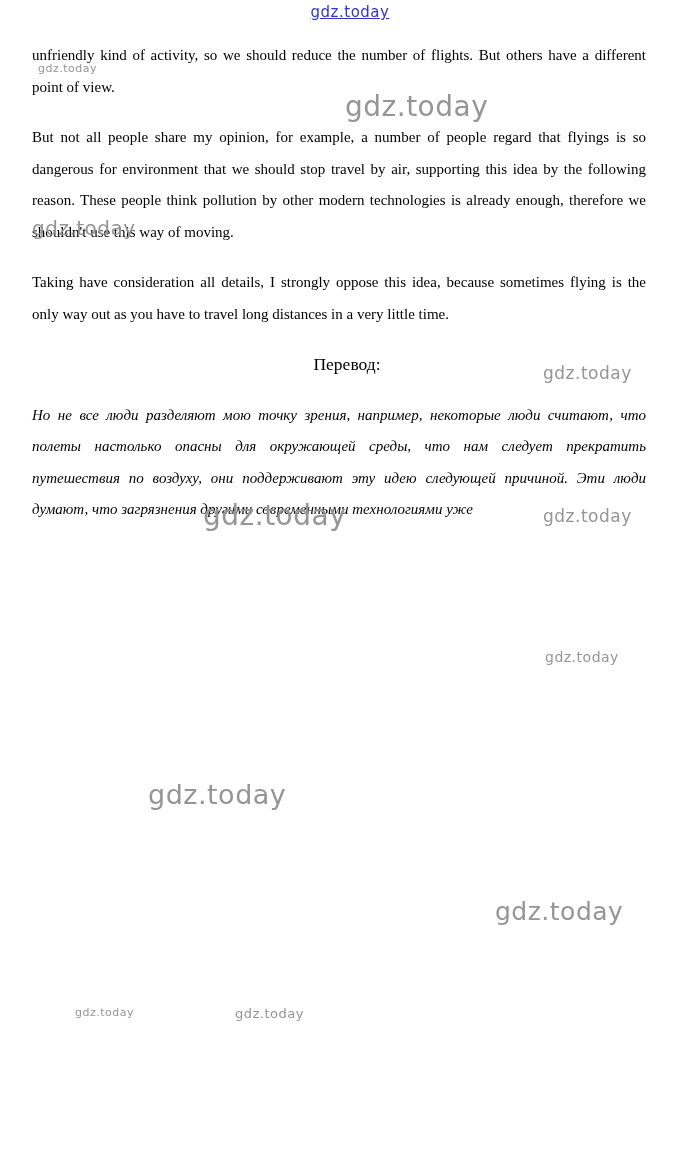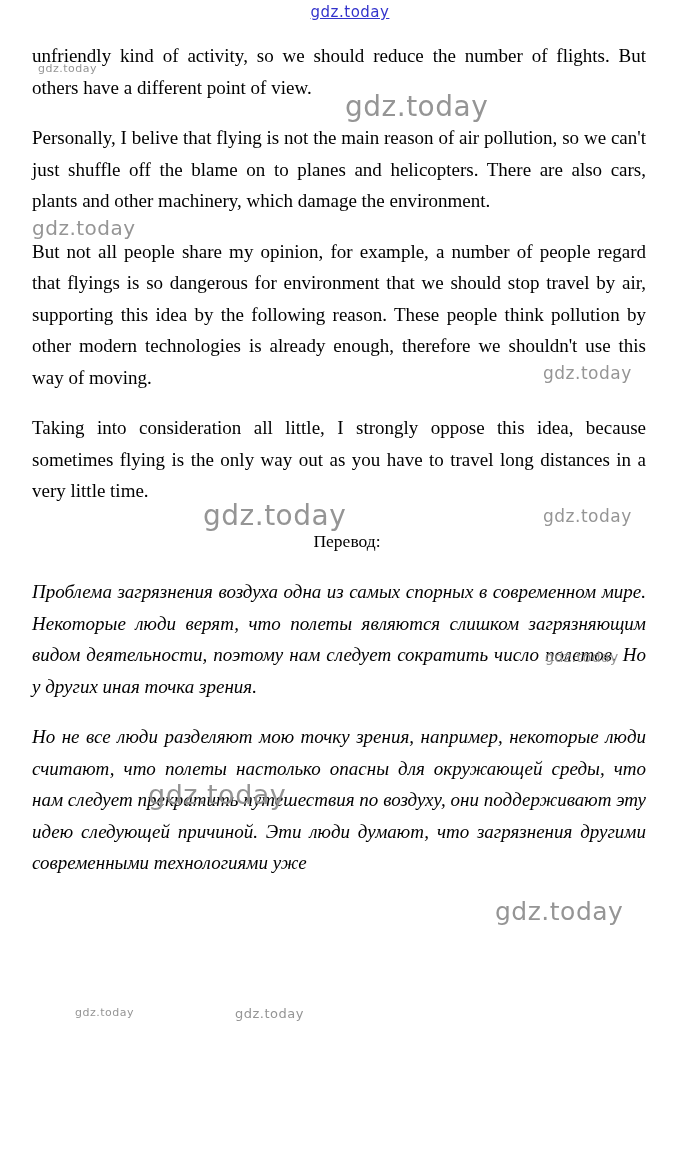--- a/index.html
+++ b/index.html
@@ -30,21 +30,21 @@
     letter-spacing: 0.5px;
   }
   .content {
     position: absolute;
     top: 40px;
     left: 32px;
     width: 630px;
   }
   .content p {
     margin: 0 16px 19px 0;
-    font-size: 19px;
+    font-size: 15px;
     line-height: 31.5px;
     text-align: justify;
     color: #000000;
   }
   .content p.ru {
     font-style: italic;
   }
   .translation-heading {
     margin: 5px 0 19px 0;
     font-size: 17.5px;
@@ -64,27 +64,25 @@
 </style>
 </head>
 <body>
 
 <div class="page">
 
   <a href="#" class="top-link">gdz.today</a>
 
   <div class="content">
     <p>unfriendly kind of activity, so we should reduce the number of flights. But others have a different point of view.</p>
-    <p>Personally, I belive that flying is not the main reason of air pollution, so we can't just shuffle off the blame on to planes and helicopters. There are also cars, plants and other machinery, which damage the environment.</p>
     <p>But not all people share my opinion, for example, a number of people regard that flyings is so dangerous for environment that we should stop travel by air, supporting this idea by the following reason. These people think pollution by other modern technologies is already enough, therefore we shouldn't use this way of moving.</p>
-    <p>Taking into consideration all little, I strongly oppose this idea, because sometimes flying is the only way out as you have to travel long distances in a very little time.</p>
+    <p>Taking have consideration all details, I strongly oppose this idea, because sometimes flying is the only way out as you have to travel long distances in a very little time.</p>
 
     <h3 class="translation-heading">Перевод:</h3>
 
-    <p class="ru">Проблема загрязнения воздуха одна из самых спорных в современном мире. Некоторые люди верят, что полеты являются слишком загрязняющим видом деятельности, поэтому нам следует сократить число полетов. Но у других иная точка зрения.</p>
     <p class="ru">Но не все люди разделяют мою точку зрения, например, некоторые люди считают, что полеты настолько опасны для окружающей среды, что нам следует прекратить путешествия по воздуху, они поддерживают эту идею следующей причиной. Эти люди думают, что загрязнения другими современными технологиями уже</p>
   </div>
 
   <span class="wm" style="left:38px;  top:62px;  font-size:11px;">gdz.today</span>
   <span class="wm" style="left:345px; top:90px;  font-size:28px;">gdz.today</span>
   <span class="wm" style="left:32px;  top:216px; font-size:20px;">gdz.today</span>
   <span class="wm" style="left:543px; top:363px; font-size:17px;">gdz.today</span>
   <span class="wm" style="left:203px; top:499px; font-size:28px;">gdz.today</span>
   <span class="wm" style="left:543px; top:506px; font-size:17px;">gdz.today</span>
   <span class="wm" style="left:545px; top:649px; font-size:14px;">gdz.today</span>

